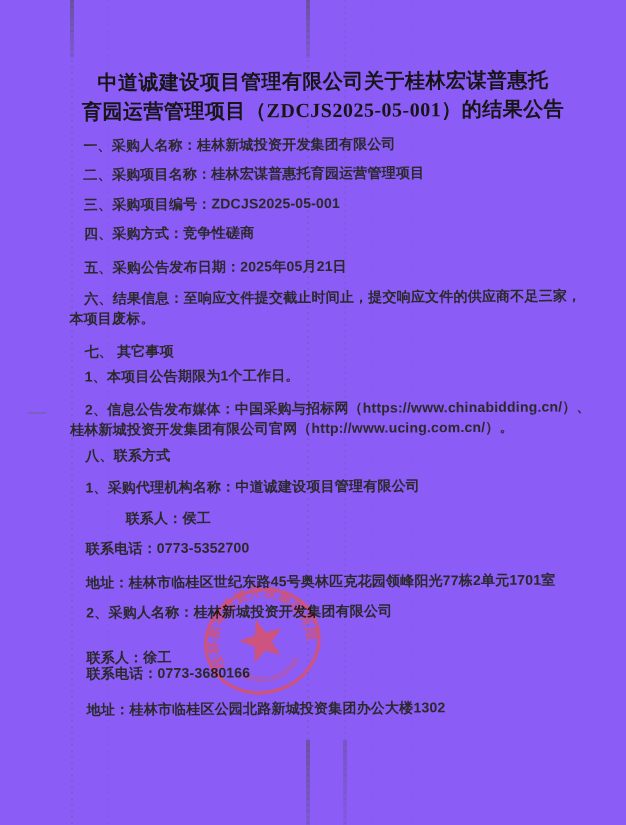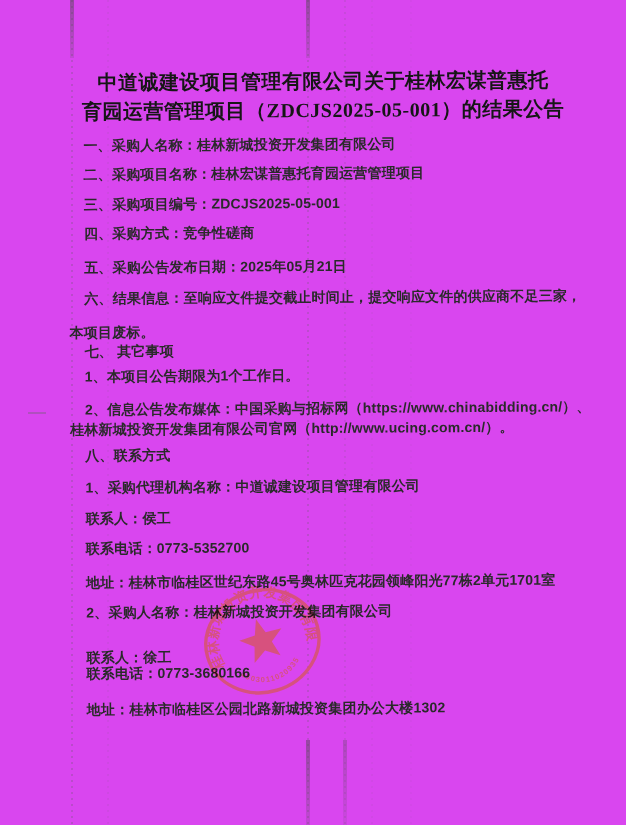--- a/index.html
+++ b/index.html
@@ -1,20 +1,20 @@
 <!DOCTYPE html>
 <html><head>
 <meta charset="utf-8">
 <style>
   html, body { margin: 0; padding: 0; background: #e9e9e9; }
   .page {
     position: relative;
     width: 626px;
     height: 825px;
-    background: #d946ef;
+    background: #8b5cf6;
     overflow: hidden;
     font-family: "Liberation Sans", sans-serif;
   }
   .doc {
     position: absolute;
     inset: 0;
     transform: rotate(-0.35deg);
     transform-origin: 50% 50%;
   }
   .title-line {
@@ -93,28 +93,28 @@
 
     <div class="title-line" style="top:67px;">中道诚建设项目管理有限公司关于桂林宏谋普惠托</div>
     <div class="title-line" style="top:96px;">育园运营管理项目（ZDCJS2025-05-001）的结果公告</div>
 
     <div class="line" style="top:134px;">一、采购人名称：桂林新城投资开发集团有限公司</div>
     <div class="line" style="top:163px;">二、采购项目名称：桂林宏谋普惠托育园运营管理项目</div>
     <div class="line" style="top:193px;">三、采购项目编号：ZDCJS2025-05-001</div>
     <div class="line" style="top:222px;">四、采购方式：竞争性磋商</div>
     <div class="line" style="top:256px;">五、采购公告发布日期：2025年05月21日</div>
     <div class="line" style="top:287px;">六、结果信息：至响应文件提交截止时间止，提交响应文件的供应商不足三家，</div>
-    <div class="line cont" style="top:321px;">本项目废标。</div>
+    <div class="line cont" style="top:307px;">本项目废标。</div>
     <div class="line" style="top:332px;margin-top:8px;">七、 其它事项</div>
     <div class="line" style="top:365px;">1、本项目公告期限为1个工作日。</div>
     <div class="line" style="top:398px;">2、信息公告发布媒体：中国采购与招标网（https://www.chinabidding.cn/）、</div>
     <div class="line cont" style="top:418px;">桂林新城投资开发集团有限公司官网（http://www.ucing.com.cn/）。</div>
     <div class="line" style="top:445px;font-family:Liberation Mono, monospace;">八、联系方式</div>
     <div class="line" style="top:476px;">1、采购代理机构名称：中道诚建设项目管理有限公司</div>
-    <div class="line" style="top:507px;">联系人：侯工</div>
+    <div class="line" style="top:507px;margin-left:40px;">联系人：侯工</div>
     <div class="line" style="top:537px;">联系电话：0773-5352700</div>
     <div class="line" style="top:571px;">地址：桂林市临桂区世纪东路45号奥林匹克花园领峰阳光77栋2单元1701室</div>
     <div class="line" style="top:601px;">2、采购人名称：桂林新城投资开发集团有限公司</div>
     <div class="line" style="top:646px;">联系人：徐工</div>
     <div class="line" style="top:662px;">联系电话：0773-3680166</div>
     <div class="line" style="top:698px;">地址：桂林市临桂区公园北路新城投资集团办公大楼1302</div>
 
     <svg class="stamp" width="130" height="120" viewBox="0 0 130 120">
       <g transform="rotate(-16 65 58)" fill="none" stroke="none">
         <ellipse cx="65" cy="58" rx="57" ry="51" stroke="#d6536e" stroke-width="3.4"></ellipse>

